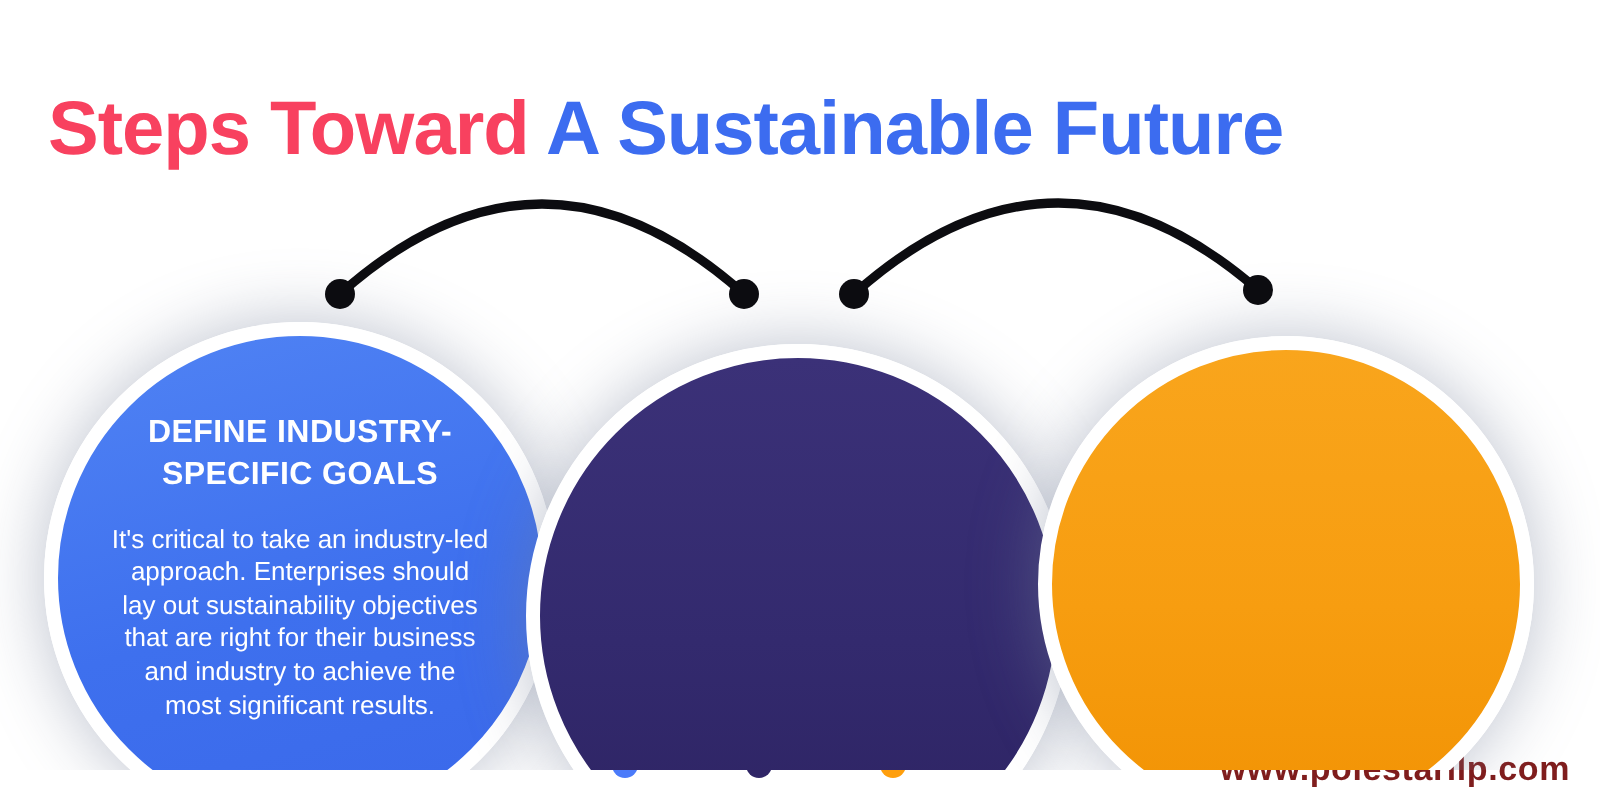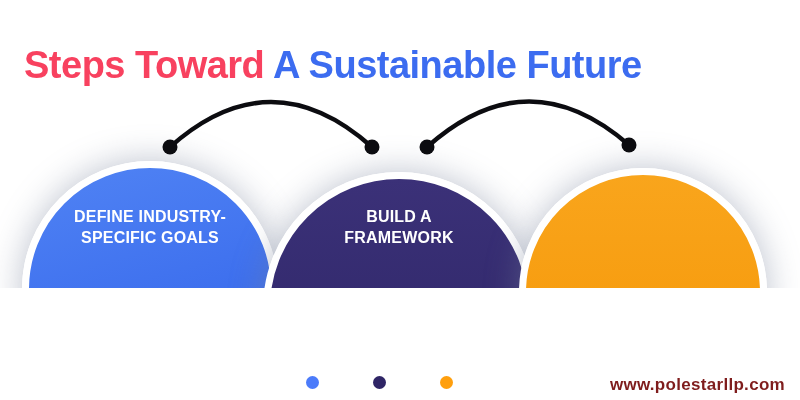--- a/index.html
+++ b/index.html
@@ -16,21 +16,21 @@
     letter-spacing:-0.5px; white-space:nowrap;padding-left:24px;
   }
   .title .seg-red  { color:#f8415f; }
   .title .seg-blue { color:#3c6cf0; }
 
   
   .arcs { position:absolute; left:0; top:0; z-index:4; pointer-events:none; }
 
   
   .circles {
-    position:absolute; left:0; top:0; width:800px; height:288px;
+    position:absolute; left:0; top:0; width:800px; height:385px;
     overflow:hidden;
   }
   .circle {
     position:absolute; border-radius:50%; box-sizing:border-box;
     border:7px solid #ffffff;
     box-shadow:0 0 34px rgba(115,125,150,0.48);
   }
   .c-blue {
     left:22px; top:161px; width:256px; height:256px; z-index:1;
     background:linear-gradient(165deg,#5083f4 0%,#3e70ee 55%,#3a68ea 100%);
@@ -92,27 +92,31 @@
       <circle cx="629" cy="145" r="7.5" fill="#0c0c10"></circle>
     </g>
   </svg>
 
   <div class="circles">
 
     <div class="circle c-blue">
       <div class="content">
         <div class="step-heading">DEFINE INDUSTRY-
 SPECIFIC GOALS</div>
+        <div class="step-body">It's critical to take an industry-led
+approach. Enterprises should
+lay out sustainability objectives
+that are right for their business
+and industry to achieve the
+most significant results.</div>
       </div>
     </div>
 
     <div class="circle c-purple">
       <div class="content">
-        <div class="step-heading">BUILD A
-FRAMEWORK</div>
       </div>
     </div>
 
     <div class="circle c-orange">
       <div class="content">
       </div>
     </div>
 
   </div>
 

